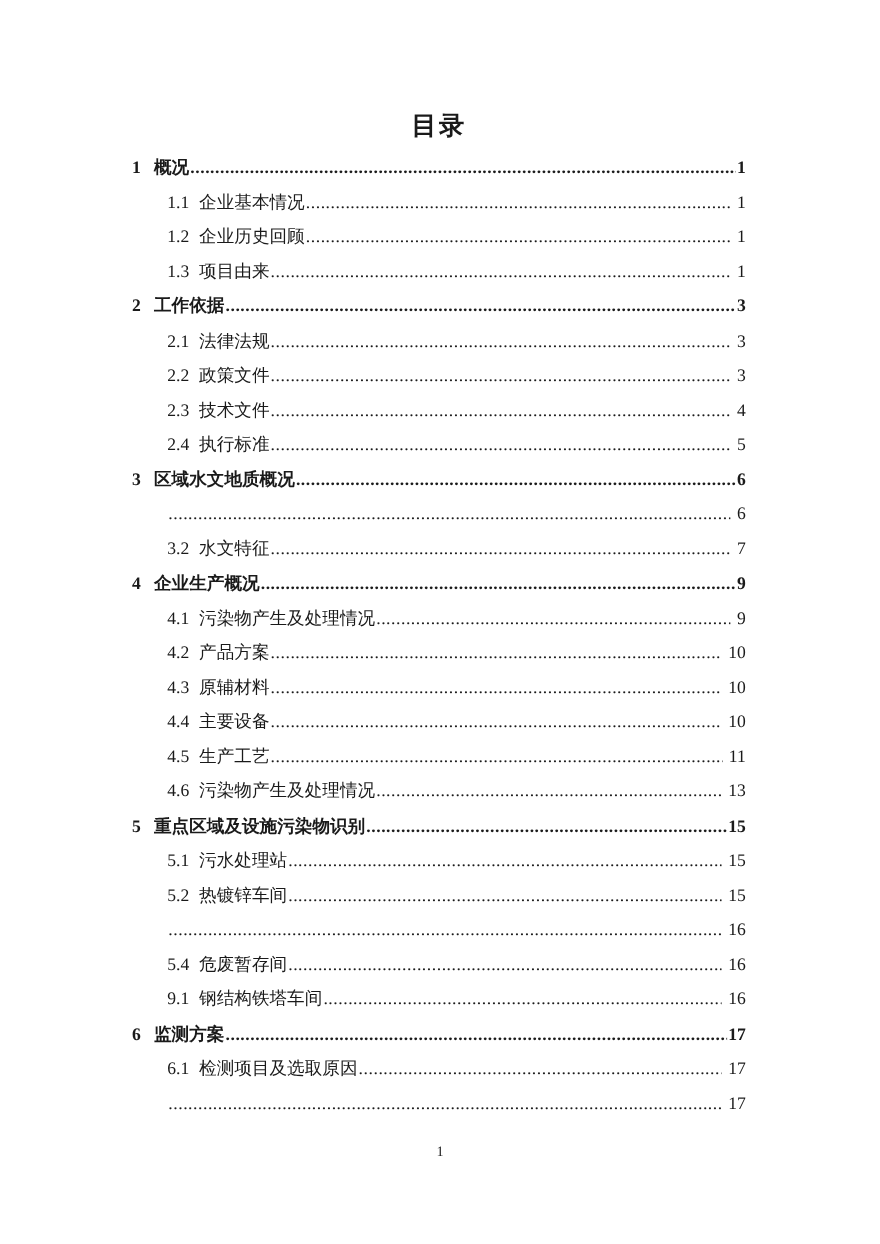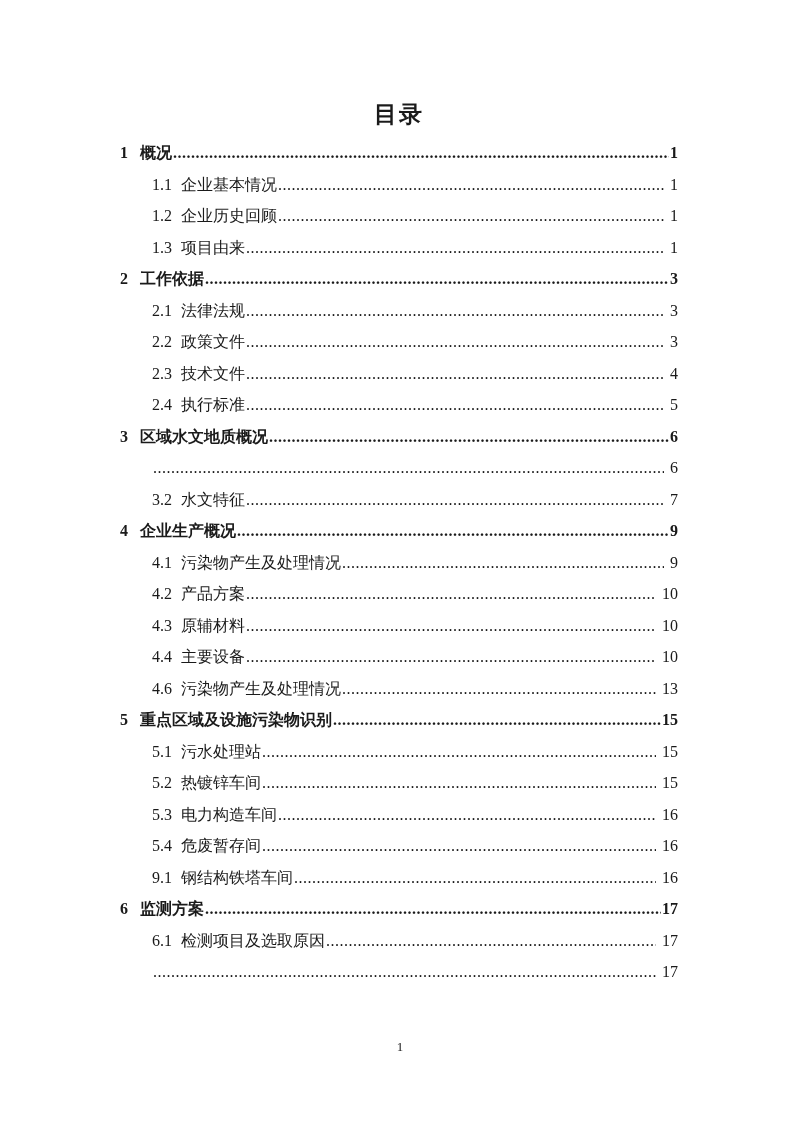--- a/index.html
+++ b/index.html
@@ -164,41 +164,45 @@
     <span class="toc-label"><span class="toc-num">4.3</span><span class="toc-text">原辅材料</span></span>
     <span class="toc-leader"></span>
     <span class="toc-page">10</span>
   </div>
       <div class="toc-row level-2">
     <span class="toc-label"><span class="toc-num">4.4</span><span class="toc-text">主要设备</span></span>
     <span class="toc-leader"></span>
     <span class="toc-page">10</span>
   </div>
       <div class="toc-row level-2">
+    <span class="toc-label"><span class="toc-num">4.5</span><span class="toc-text">生产工艺</span></span>
+    <span class="toc-leader"></span>
+    <span class="toc-page">11</span>
+  </div>
+      <div class="toc-row level-2">
     <span class="toc-label"><span class="toc-num">4.6</span><span class="toc-text">污染物产生及处理情况</span></span>
     <span class="toc-leader"></span>
     <span class="toc-page">13</span>
   </div>
       <div class="toc-row level-1">
     <span class="toc-label"><span class="toc-num">5</span><span class="toc-text">重点区域及设施污染物识别</span></span>
     <span class="toc-leader"></span>
     <span class="toc-page">15</span>
   </div>
       <div class="toc-row level-2">
     <span class="toc-label"><span class="toc-num">5.1</span><span class="toc-text">污水处理站</span></span>
     <span class="toc-leader"></span>
     <span class="toc-page">15</span>
   </div>
       <div class="toc-row level-2">
     <span class="toc-label"><span class="toc-num">5.2</span><span class="toc-text">热镀锌车间</span></span>
     <span class="toc-leader"></span>
     <span class="toc-page">15</span>
   </div>
       <div class="toc-row level-2">
-    <span class="toc-label"><span class="toc-num">5.3</span><span class="toc-text">电力构造车间</span></span>
     <span class="toc-leader"></span>
     <span class="toc-page">16</span>
   </div>
       <div class="toc-row level-2">
     <span class="toc-label"><span class="toc-num">5.4</span><span class="toc-text">危废暂存间</span></span>
     <span class="toc-leader"></span>
     <span class="toc-page">16</span>
   </div>
       <div class="toc-row level-2">
     <span class="toc-label"><span class="toc-num">9.1</span><span class="toc-text">钢结构铁塔车间</span></span>

